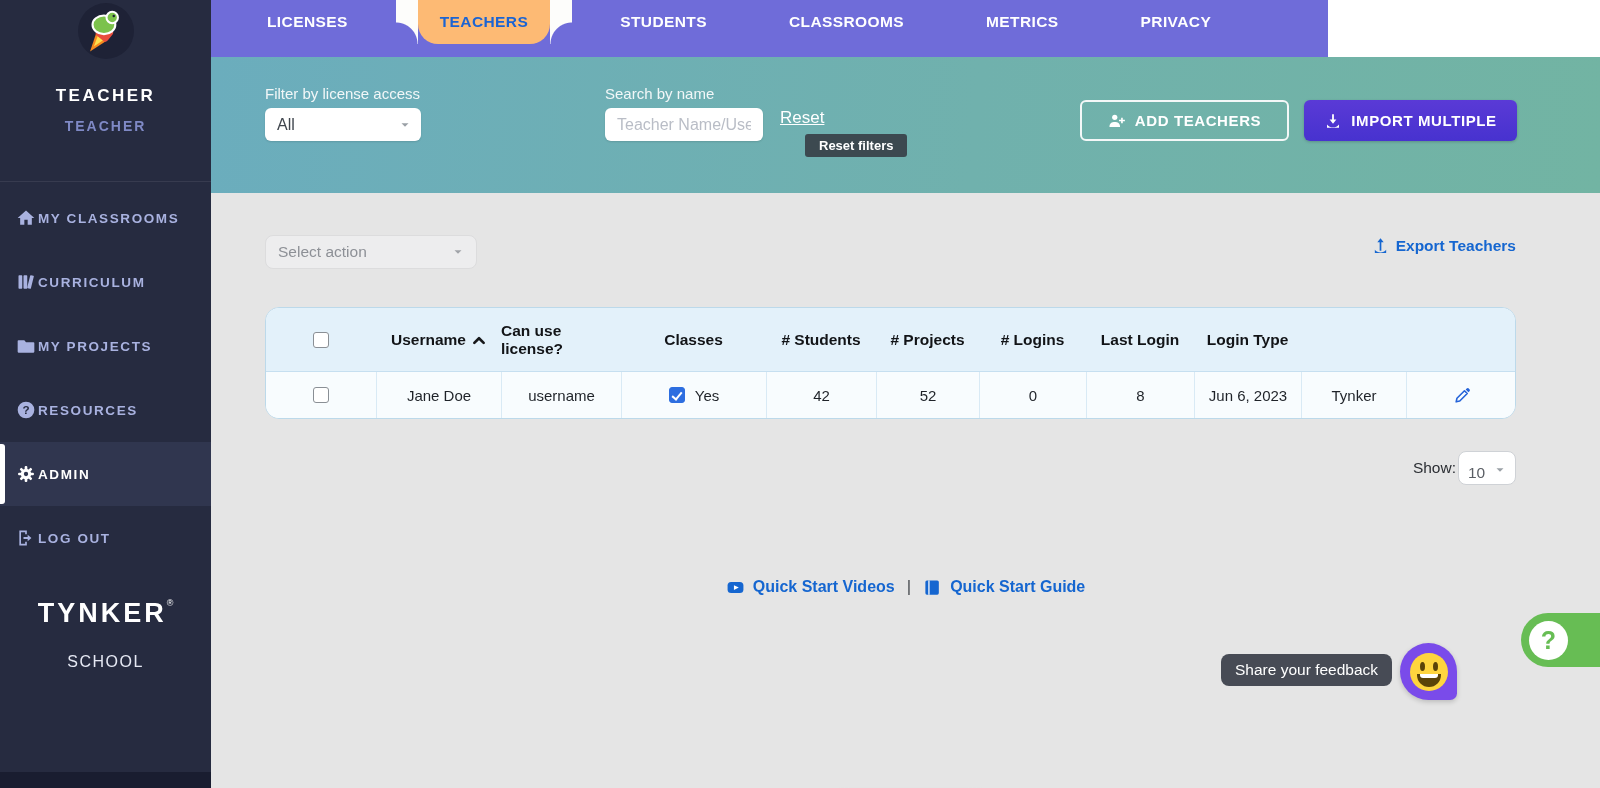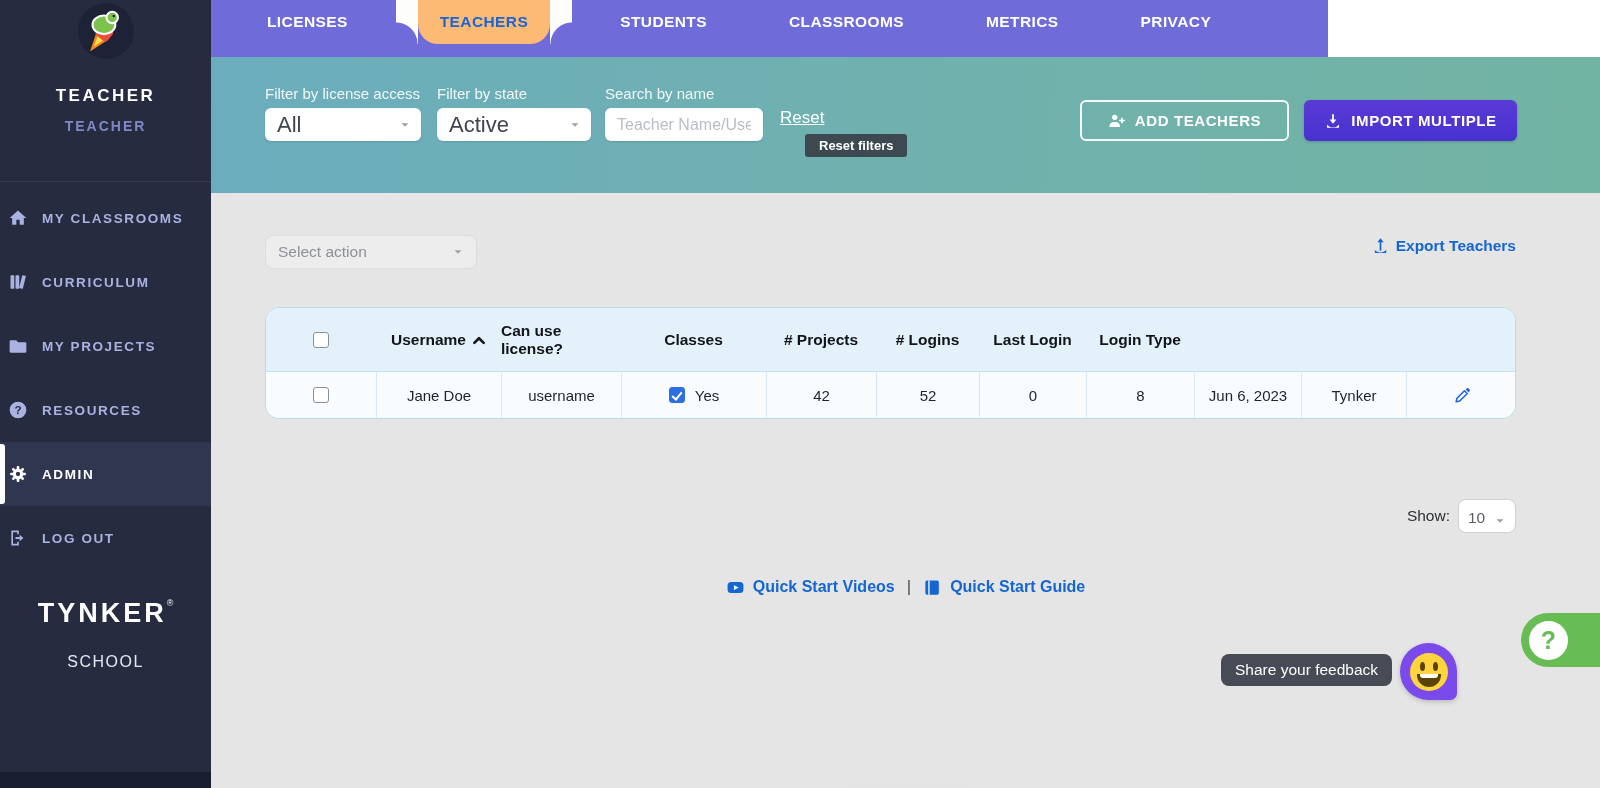--- a/index.html
+++ b/index.html
@@ -9,21 +9,21 @@
 
   
   .sidebar { position:absolute; left:0; top:0; width:211px; height:788px; background:#262b40; z-index:5; }
   .sidebar-bottom-strip { position:absolute; left:0; bottom:0; width:100%; height:16px; background:#191d30; }
   .logo-wrap { position:absolute; top:3px; left:0; width:100%; text-align:center; }
   .logo-wrap svg { width:56px; height:56px; }
   .school-title { position:absolute; top:86px; width:100%; text-align:center; color:#fff; font-size:17px; font-weight:bold; letter-spacing:2.5px; }
   .school-sub { position:absolute; top:118px; width:100%; text-align:center; color:#7f89c5; font-size:14px; font-weight:bold; letter-spacing:2px; }
   .side-divider { position:absolute; top:181px; left:0; width:100%; border-top:1px solid rgba(255,255,255,0.08); }
   .nav { position:absolute; top:186px; left:0; width:100%; }
-  .nav-item { position:relative; height:64px; display:flex; align-items:center; padding-left:8px; gap:14px; color:#a9b2e0; cursor:pointer; }
+  .nav-item { position:relative; height:64px; display:flex; align-items:center; padding-left:16px; gap:2px; color:#a9b2e0; cursor:pointer; }
   .nav-item .icon { width:20px; height:20px; display:inline-flex; }
   .nav-item .icon svg { width:20px; height:20px; }
   .nav-label { font-size:13.5px; font-weight:bold; letter-spacing:1.6px; }
   .nav-item.active { background:#30364f; color:#ffffff; }
   .nav-item.active::before { content:""; position:absolute; left:0; top:2px; bottom:2px; width:5px; background:#fff; border-radius:0 3px 3px 0; }
   .brand-wrap { position:absolute; top:598px; width:100%; text-align:center; color:#fff; }
   .brand-word { font-size:27px; font-weight:800; letter-spacing:3px; }
   .brand-reg { font-size:9px; vertical-align:top; }
   .brand-sub { position:absolute; top:653px; width:100%; text-align:center; color:#e6e9f4; font-size:16px; letter-spacing:1.5px; }
 
@@ -34,21 +34,21 @@
   .tab.active::before { content:""; position:absolute; left:-22px; top:0; width:22px; height:44px;
       background:radial-gradient(circle 22px at 0 100%, rgba(0,0,0,0) 21px, #fdfdfb 22px); }
   .tab.active::after { content:""; position:absolute; right:-22px; top:0; width:22px; height:44px;
       background:radial-gradient(circle 22px at 100% 100%, rgba(0,0,0,0) 21px, #fdfdfb 22px); }
 
   
   .filterbar { position:absolute; left:211px; top:57px; width:1389px; height:136px;
       background:linear-gradient(95deg,#6badbd 0%, #70b1ad 55%, #72b4a3 100%); z-index:3; }
   .fgroup { position:absolute; top:28px; }
   .fgroup .flabel { color:#f2f7f8; font-size:15px; margin-bottom:6px; }
-  .fbox { background:#fff; border-radius:6px; height:33px; display:flex; align-items:center; padding:0 10px 0 12px; color:#3f454d; font-size:22px; box-shadow:0 1px 2px rgba(0,0,0,0.12); }
+  .fbox { background:#fff; border-radius:6px; height:33px; display:flex; align-items:center; padding:0 10px 0 12px; color:#3f454d; font-size:16px; box-shadow:0 1px 2px rgba(0,0,0,0.12); }
   .fbox .caret { margin-left:auto; }
   .caret svg { width:12px; height:12px; display:block; }
   .g1 { left:54px; } .g1 .fbox { width:156px; }
   .g2 { left:226px; } .g2 .fbox { width:154px; }
   .g3 { left:394px; }
   .search-input { width:158px; height:33px; border:none; border-radius:6px; padding:0 12px; font-size:16px; color:#3f454d; font-family:inherit; box-shadow:0 1px 2px rgba(0,0,0,0.12); outline:none; }
   .search-input::placeholder { color:#b9bdc6; }
   .reset-link { position:absolute; left:569px; top:51px; color:#fff; font-size:17px; text-decoration:underline; cursor:pointer; }
   .reset-tooltip { position:absolute; left:594px; top:77px; background:#3c4950; color:#fff; font-size:13px; font-weight:bold; padding:4px 14px; border-radius:3px; white-space:nowrap; }
   .btn { position:absolute; top:43px; height:41px; border-radius:6px; display:flex; align-items:center; justify-content:center; gap:9px; font-size:15px; font-weight:bold; letter-spacing:0.6px; color:#fff; cursor:pointer; }
@@ -71,22 +71,22 @@
   .t-row .cell { display:flex; align-items:center; justify-content:center; font-size:15px; color:#1f2329; border-left:1px solid #d9eaf5; }
   .t-row .cell:first-child { border-left:none; }
   .sort-ico svg { width:14px; height:14px; display:block; }
   .cb { width:16px; height:16px; border:1.5px solid #8a8f95; border-radius:3px; background:#fff; cursor:pointer; }
   .cb.checked { background:#2d6ee0; border-color:#2d6ee0; position:relative; }
   .cb.checked::after { content:""; position:absolute; left:4.5px; top:1.5px; width:4px; height:8px; border:solid #fff; border-width:0 2px 2px 0; transform:rotate(40deg); }
   .license-cell { gap:10px; }
   .edit-btn { cursor:pointer; display:flex; }
   .edit-btn svg { width:19px; height:19px; }
 
-  .show-wrap { position:absolute; right:84px; top:258px; display:flex; align-items:center; gap:8px; font-size:15.5px; color:#2b2e33;margin-top:48px; }
-  .show-select { width:58px; height:34px; background:#fff; border:1px solid #cfd2d6; border-radius:8px; display:flex; align-items:flex-end; padding:5px 9px; color:#5a5e64; font-size:15.5px; cursor:pointer; }
+  .show-wrap { position:absolute; right:84px; top:258px; display:flex; align-items:center; gap:2px; font-size:15.5px; color:#2b2e33; }
+  .show-select { width:58px; height:34px; background:#fff; border:1px solid #cfd2d6; border-radius:8px; display:flex; align-items:flex-start; padding:12px 9px; color:#5a5e64; font-size:15.5px; cursor:pointer; }
   .show-select .caret { margin-left:auto; }
 
   .quick-links { position:absolute; left:0; top:384px; width:1389px; display:flex; align-items:center; justify-content:center; gap:12px; }
   .q-link { display:flex; align-items:center; gap:8px; color:#1566d0; font-size:16px; font-weight:bold; cursor:pointer; }
   .q-link svg { width:19px; height:19px; }
   .q-sep { color:#4a4d52; font-size:17px; }
 
   .feedback-tooltip { position:absolute; left:1010px; top:461px; background:#474b55; color:#fff; font-size:15.5px; padding:7px 14px; border-radius:8px; white-space:nowrap; }
   .feedback-btn { position:absolute; left:1189px; top:450px; width:57px; height:57px; background:#7a4bea; border-radius:50% 50% 12% 50%; display:flex; align-items:center; justify-content:center; cursor:pointer; box-shadow:0 2px 5px rgba(0,0,0,0.18); }
   .smiley { position:relative; width:38px; height:38px; background:#ffd53e; border-radius:50%; }
@@ -217,31 +217,20 @@
       <div class="flabel">Filter by license access</div>
       <div class="fbox">
         <span>All</span>
         <span class="caret">
             <svg viewBox="0 0 24 24">
               <path d="M5 8.5l7 7 7-7z" fill="#9aa0a6"></path>
             </svg>
           </span>
       </div>
     </div>
-    <div class="fgroup g2">
-      <div class="flabel">Filter by state</div>
-      <div class="fbox">
-        <span>Active</span>
-        <span class="caret">
-            <svg viewBox="0 0 24 24">
-              <path d="M5 8.5l7 7 7-7z" fill="#9aa0a6"></path>
-            </svg>
-          </span>
-      </div>
-    </div>
     <div class="fgroup g3">
       <div class="flabel">Search by name</div>
       <input class="search-input" type="text" placeholder="Teacher Name/User" style="">
     </div>
     <a class="reset-link">Reset</a>
     <div class="reset-tooltip">Reset filters</div>
 
     <div class="btn btn-add">
       <svg viewBox="0 0 24 24" fill="currentColor">
           <circle cx="9" cy="7" r="3.5"></circle>
@@ -289,20 +278,23 @@
               <svg viewBox="0 0 24 24">
                 <path d="M4 17l8-8 8 8" fill="none" stroke="#17181a" stroke-width="4.5" stroke-linecap="round" stroke-linejoin="round"></path>
               </svg>
             </span>
         </div>
         <div class="cell">
             <span>Can use license?</span>
           </div>
         <div class="cell">
             <span>Classes</span>
+          </div>
+        <div class="cell">
+            <span># Students</span>
           </div>
         <div class="cell">
             <span># Projects</span>
           </div>
         <div class="cell">
             <span># Logins</span>
           </div>
         <div class="cell">
             <span>Last Login</span>
           </div>

